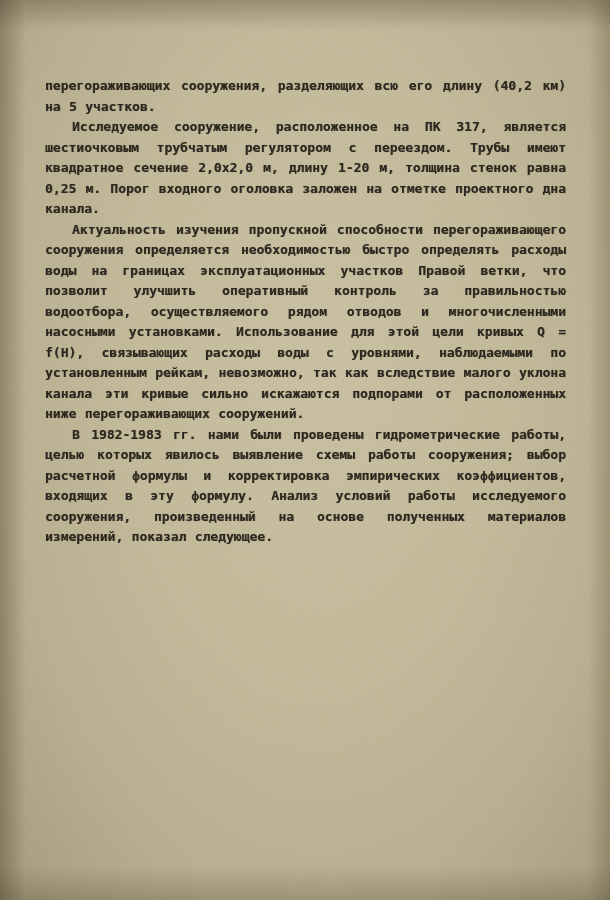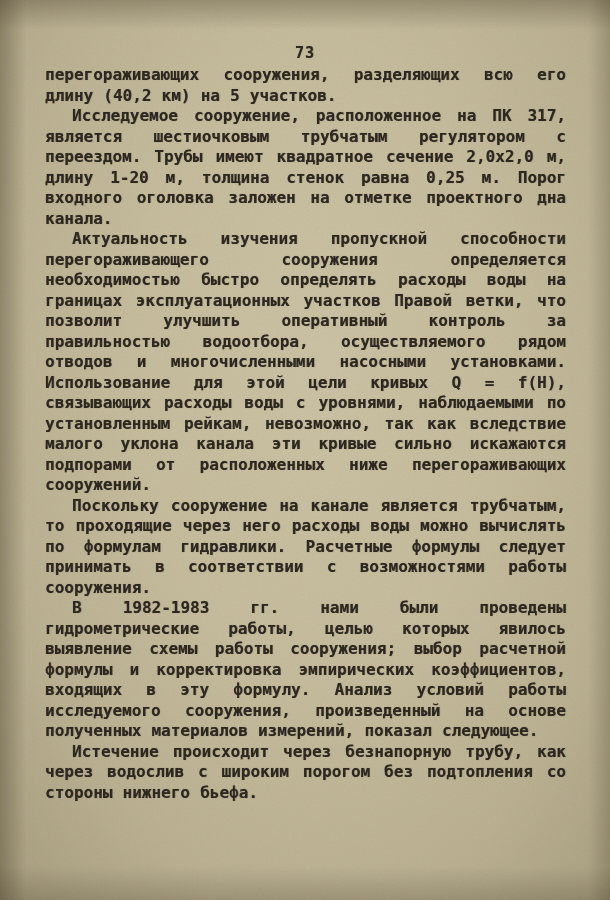--- a/index.html
+++ b/index.html
@@ -30,25 +30,25 @@
     width: 100%;
     text-align: center;
     font-size: 15px;
     font-weight: bold;
     color: #2e2920;
     letter-spacing: 1px;
     text-shadow: 0.4px 0.4px 0.7px rgba(40,34,22,0.55);
   }
   .text-block {
     position: absolute;
-    top: 65px;
+    top: 76px;
     left: 45px;
     width: 521px;
     color: #2d2820;
-    font-size: 16px;
+    font-size: 13px;
     line-height: 20.5px;
     font-weight: bold;
     text-align: justify;
     text-shadow: 0.4px 0.4px 0.7px rgba(40,34,22,0.5);
     word-spacing: 0.5px;
   }
   .text-block p {
     margin: 0;
     text-indent: 27px;
   }
@@ -60,29 +60,26 @@
     inset: 0;
     pointer-events: none;
     mix-blend-mode: multiply;
   }
 </style>
 </head>
 <body>
 
 <div class="page">
 
-  <div class="page-number">73</div>
 
   <div class="text-block">
     <p class="no-indent">перегораживающих сооружения, разделяющих всю его длину (40,2 км) на 5 участков.</p>
     <p>Исследуемое сооружение, расположенное на ПК 317, является шестиочковым трубчатым регулятором с переездом. Трубы имеют квадратное сечение 2,0х2,0 м, длину 1-20 м, толщина стенок равна 0,25 м. Порог входного оголовка заложен на отметке проектного дна канала.</p>
     <p>Актуальность изучения пропускной способности перегораживающего сооружения определяется необходимостью быстро определять расходы воды на границах эксплуатационных участков Правой ветки, что позволит улучшить оперативный контроль за правильностью водоотбора, осуществляемого рядом отводов и многочисленными насосными установками. Использование для этой цели кривых Q = f(H), связывающих расходы воды с уровнями, наблюдаемыми по установленным рейкам, невозможно, так как вследствие малого уклона канала эти кривые сильно искажаются подпорами от расположенных ниже перегораживающих сооружений.</p>
-    <p>Поскольку сооружение на канале является трубчатым, то проходящие через него расходы воды можно вычислять по формулам гидравлики. Расчетные формулы следует принимать в соответствии с возможностями работы сооружения.</p>
     <p>В 1982-1983 гг. нами были проведены гидрометрические работы, целью которых явилось выявление схемы работы сооружения; выбор расчетной формулы и корректировка эмпирических коэффициентов, входящих в эту формулу. Анализ условий работы исследуемого сооружения, произведенный на основе полученных материалов измерений, показал следующее.</p>
-    <p>Истечение происходит через безнапорную трубу, как через водослив с широким порогом без подтопления со стороны нижнего бьефа.</p>
   </div>
 
   <svg class="grain" width="610" height="900" xmlns="http://www.w3.org/2000/svg">
     <filter id="paperNoise">
       <feTurbulence type="fractalNoise" baseFrequency="0.9" numOctaves="2" stitchTiles="stitch"></feTurbulence>
       <feColorMatrix type="matrix" values="0 0 0 0 0.42
                 0 0 0 0 0.38
                 0 0 0 0 0.28
                 0 0 0 0.55 0"></feColorMatrix>
     </filter>

